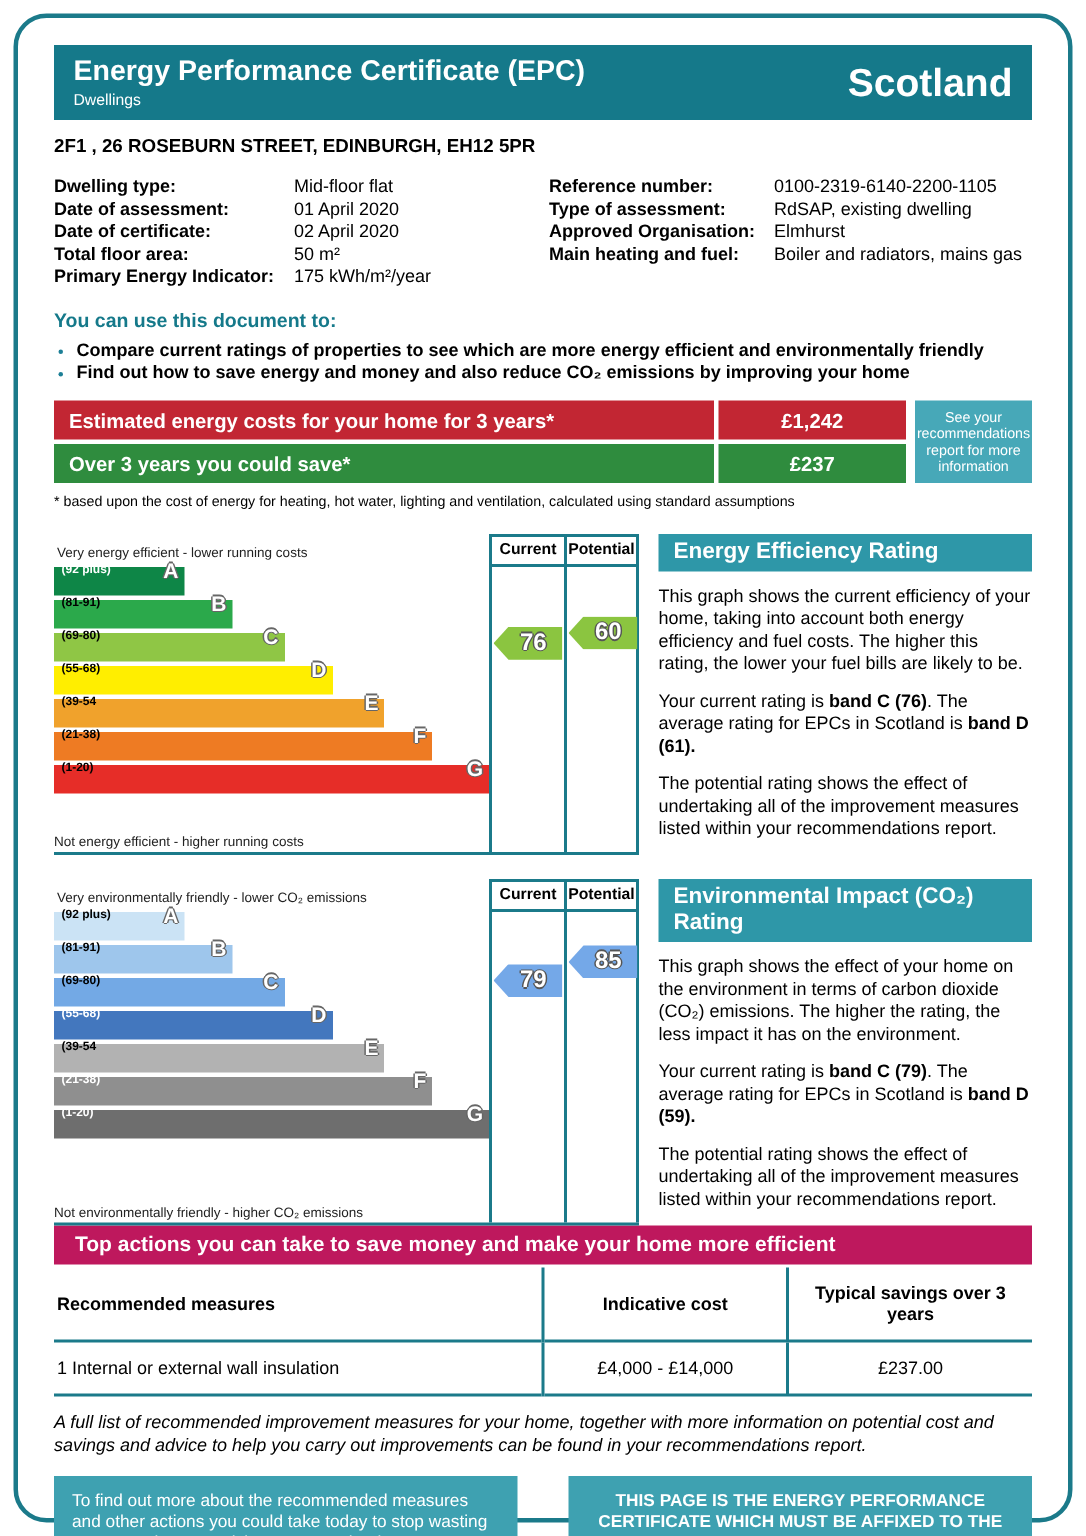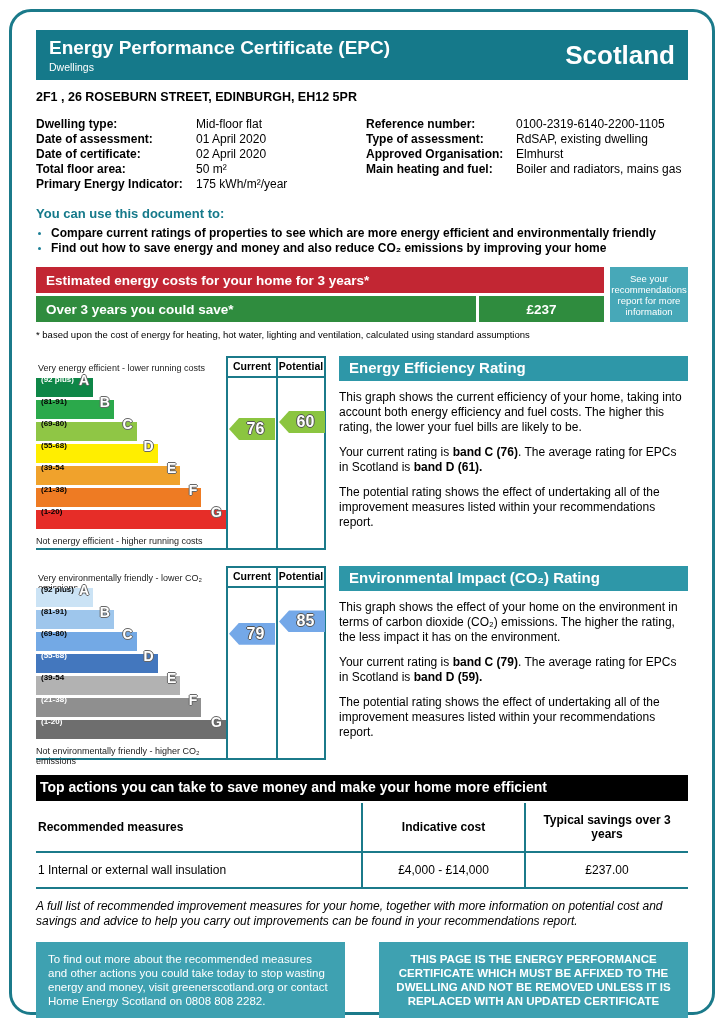--- a/index.html
+++ b/index.html
@@ -43,21 +43,21 @@
     display:flex; align-items:center; padding-left:10px; }
   .cost-value { width:125px; color:#fff; font-weight:bold; font-size:13.5px;
     display:flex; align-items:center; justify-content:center; }
   .cost-info { width:78px; margin-left:6px; background:#47A8B8; color:#fff;
     font-size:9.5px; line-height:11px; text-align:center; display:flex;
     align-items:center; justify-content:center; padding:2px 3px; }
   .footnote { margin-top:7px; font-size:9.5px; }
 
   
   .rating-row { display:flex; margin-top:16px; gap:13px; }
-  .chart { width:290px; flex:none; display:flex; border-bottom:2px solid #1B7A8A; }
+  .chart { width:390px; flex:none; display:flex; border-bottom:2px solid #1B7A8A; }
   .chart-left { flex:1; display:flex; flex-direction:column; }
   .chart-top-label { height:22px; font-size:9px; padding:7px 0 0 2px; color:#222; }
   .bands { flex:1; }
   .band-row { height:19px; margin-bottom:3px; }
   .band-bar { height:19px; display:flex; align-items:center; justify-content:space-between;
     padding:0 4px 16px 5px; }
   .band-range { font-size:8px; font-weight:bold; }
   .band-letter { font-size:14px; font-weight:bold; color:#fff; line-height:1;
     text-shadow:1px 0 0 #666,-1px 0 0 #666,0 1px 0 #666,0 -1px 0 #666; }
   .chart-bottom-label { height:16px; font-size:9px; padding-top:4px; color:#222; }
@@ -72,22 +72,22 @@
     color:#fff; font-weight:bold; font-size:16px; display:flex; align-items:center;
     justify-content:center; padding-left:7px;
     text-shadow:1px 0 0 #555,-1px 0 0 #555,0 1px 0 #555,0 -1px 0 #555; }
 
   .rating-text { flex:1; }
   .rating-heading { background:#2E97A8; color:#fff; font-weight:bold; font-size:15px;
     padding:3px 10px 5px; margin-bottom:9px; }
   .rating-text p { font-size:12px; line-height:15px; margin-bottom:10px; }
 
   
-  .actions-heading { background:#000000; color:#fff; font-weight:bold; font-size:14px;
-    padding:4px 4px 6px; margin-top:15px; }
+  .actions-heading { background:#be185d; color:#fff; font-weight:bold; font-size:14px;
+    padding:4px 14px 6px; }
   .actions-table { width:100%; border-collapse:collapse; margin-top:2px; font-size:12px; }
   .actions-table th, .actions-table td { padding:10px 8px; text-align:center; }
   .actions-table th { font-weight:bold; }
   .actions-table th:first-child, .actions-table td:first-child { text-align:left; padding-left:2px; }
   .actions-table th:nth-child(-n+2), .actions-table td:nth-child(-n+2) { border-right:2px solid #1B7A8A; }
   .actions-table tr { border-bottom:2px solid #1B7A8A; }
   .col-measure { width:50%; } .col-cost { width:25%; } .col-save { width:25%; }
   .actions-note { margin-top:10px; font-size:12px; line-height:15px;font-style:italic; }
 
   
@@ -161,20 +161,21 @@
     <div class="usage-heading">You can use this document to:</div>
     <ul class="usage-list">
       <li>Compare current ratings of properties to see which are more energy efficient and environmentally friendly</li>
       <li>Find out how to save energy and money and also reduce CO₂ emissions by improving your home</li>
     </ul>
 
     <div class="costs">
       <div class="cost-rows">
         <div class="cost-row">
           <div class="cost-label" style="background: rgb(194, 38, 51);">Estimated energy costs for your home for 3 years*</div>
+          <div class="cost-value" style="background: rgb(194, 38, 51);">£1,242</div>
         </div>
         <div class="cost-row">
           <div class="cost-label" style="background: rgb(47, 140, 62);">Over 3 years you could save*</div>
           <div class="cost-value" style="background: rgb(47, 140, 62);">£237</div>
         </div>
       </div>
       <div class="cost-info">See your recommendations report for more information</div>
     </div>
     <div class="footnote">* based upon the cost of energy for heating, hot water, lighting and ventilation, calculated using standard assumptions</div>
 

